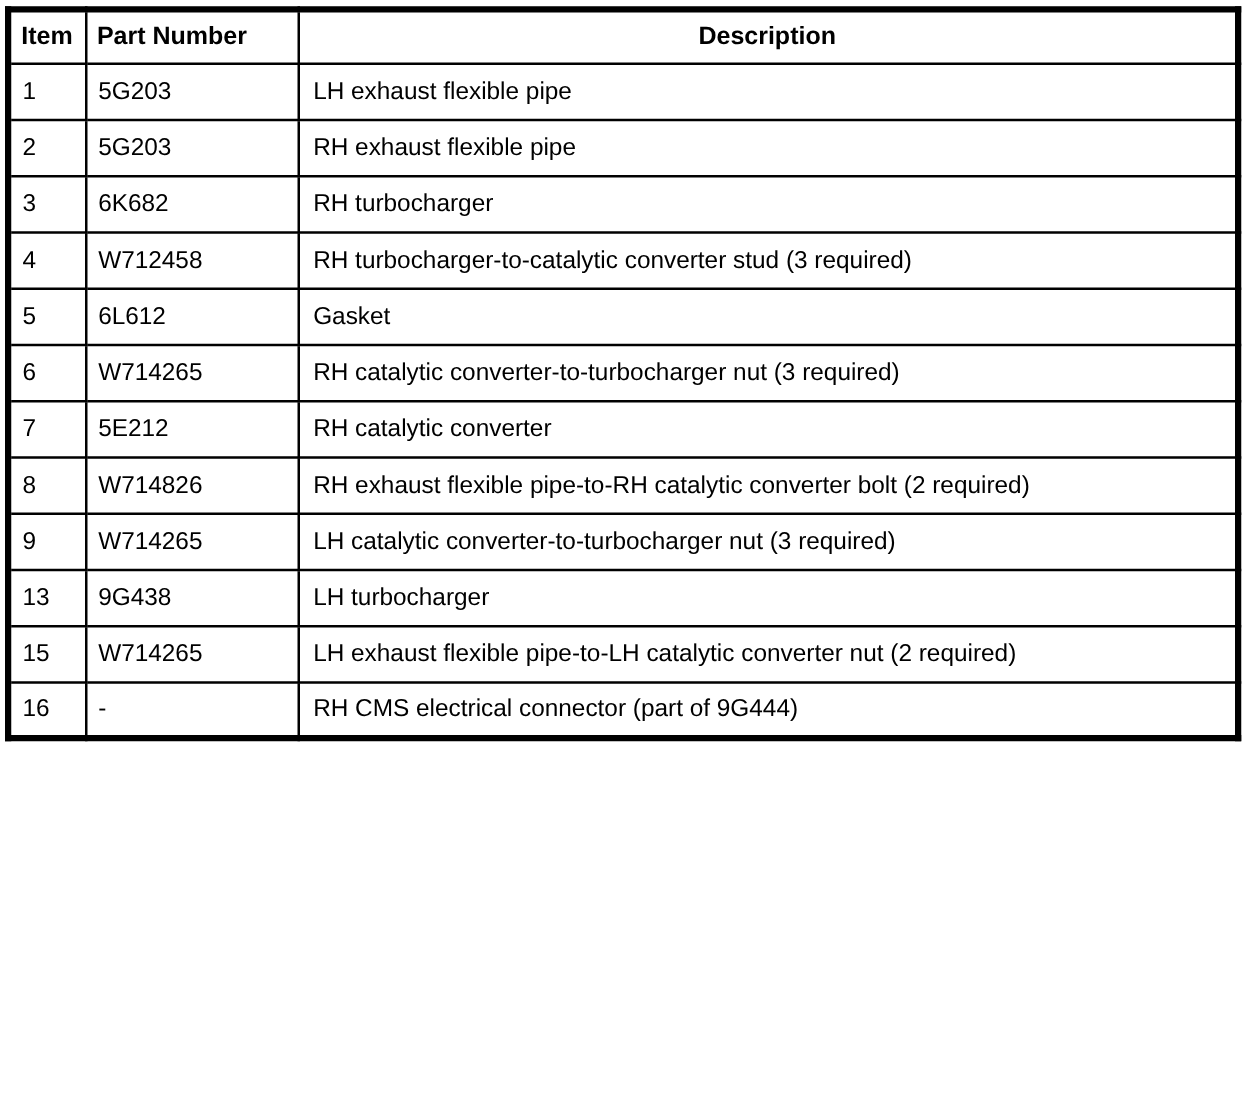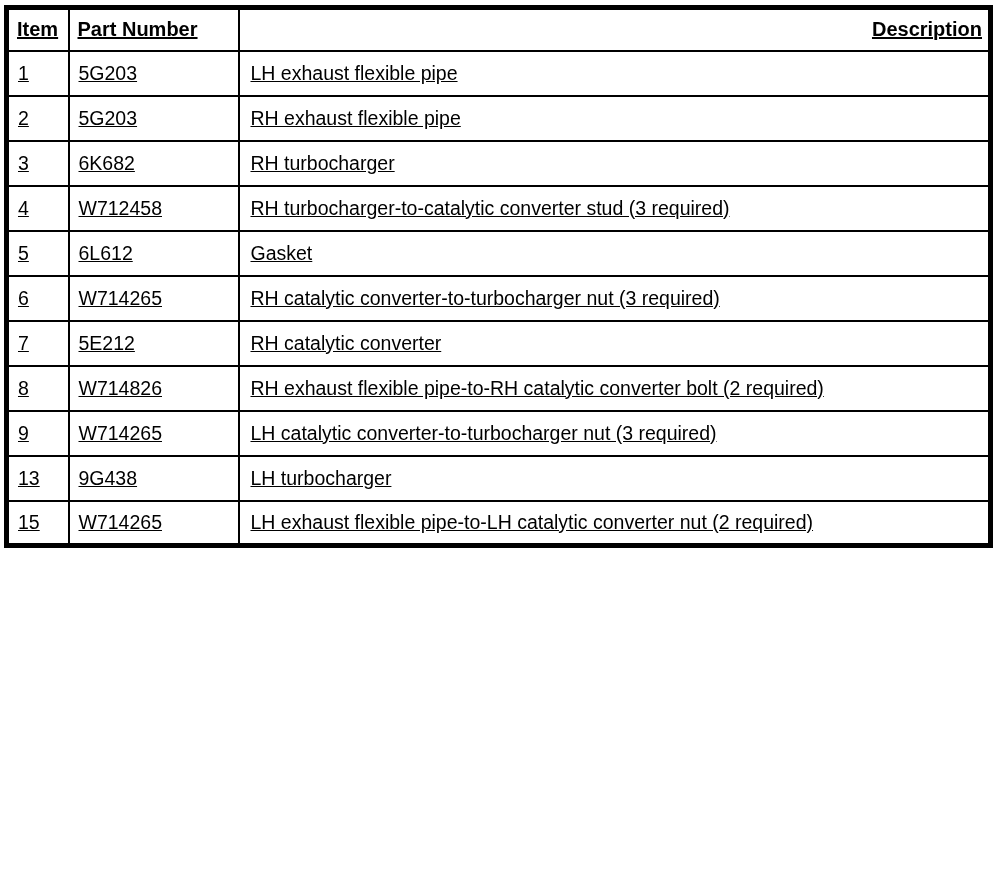--- a/index.html
+++ b/index.html
@@ -8,21 +8,20 @@
     background: #ffffff;
     width: 1008px;
     height: 876px;
     font-family: "Liberation Sans", sans-serif;
     color: #000000;
   }
   .table-wrap {
     position: absolute;
     left: 4px;
     top: 5px;
-    text-decoration: underline;
   }
   table.parts-table {
     border-collapse: collapse;
     table-layout: fixed;
     width: 989px;
     border: 5px solid #000000;
   }
   .parts-table th,
   .parts-table td {
     border: 2px solid #000000;
@@ -36,21 +35,21 @@
     font-weight: bold;
     height: 43px;
     padding: 0 6px;
   }
   .parts-table th.col-item,
   .parts-table th.col-part {
     text-align: left;
     padding-left: 8px;
   }
   .parts-table th.col-desc {
-    text-align: right;
+    text-align: center;
   }
   .parts-table td {
     font-size: 19.5px;
     font-weight: normal;
     height: 45px;
     text-align: left;
     padding: 0 6px 0 9px;
   }
   .parts-table td.desc-cell {
     padding-left: 11px;
@@ -122,15 +121,20 @@
         <tr>
           <td class="item-cell">13</td>
           <td class="part-cell">9G438</td>
           <td class="desc-cell">LH turbocharger</td>
         </tr>
         <tr>
           <td class="item-cell">15</td>
           <td class="part-cell">W714265</td>
           <td class="desc-cell">LH exhaust flexible pipe-to-LH catalytic converter nut (2 required)</td>
         </tr>
+        <tr>
+          <td class="item-cell">16</td>
+          <td class="part-cell">-</td>
+          <td class="desc-cell">RH CMS electrical connector (part of 9G444)</td>
+        </tr>
       </tbody>
   </table>
 </div>
 
 </body></html>

